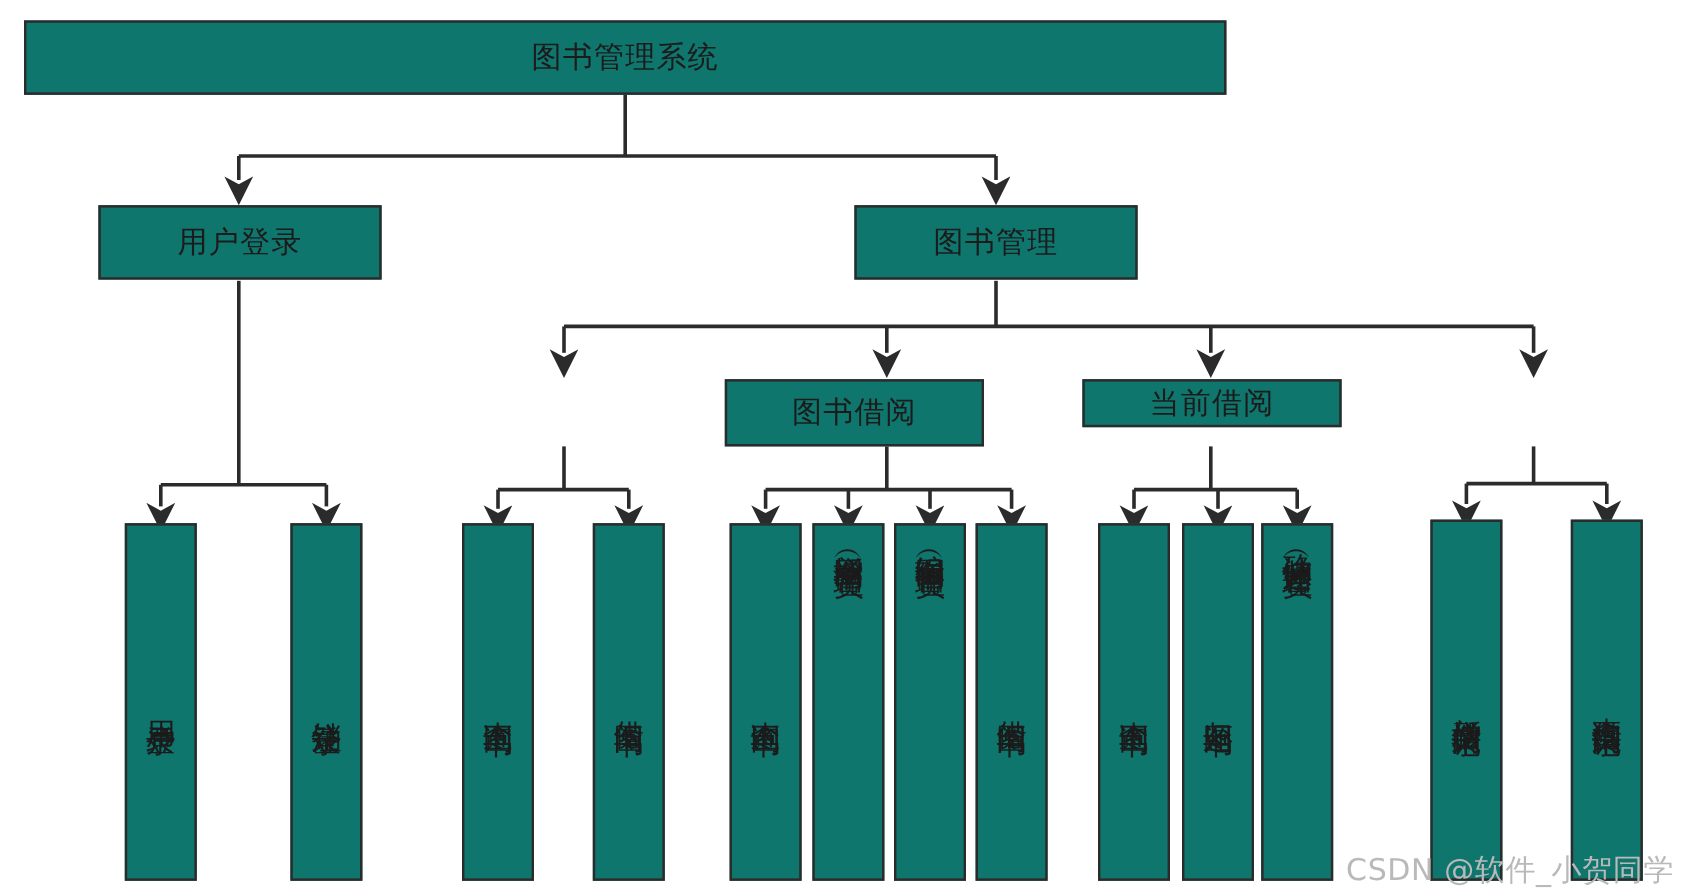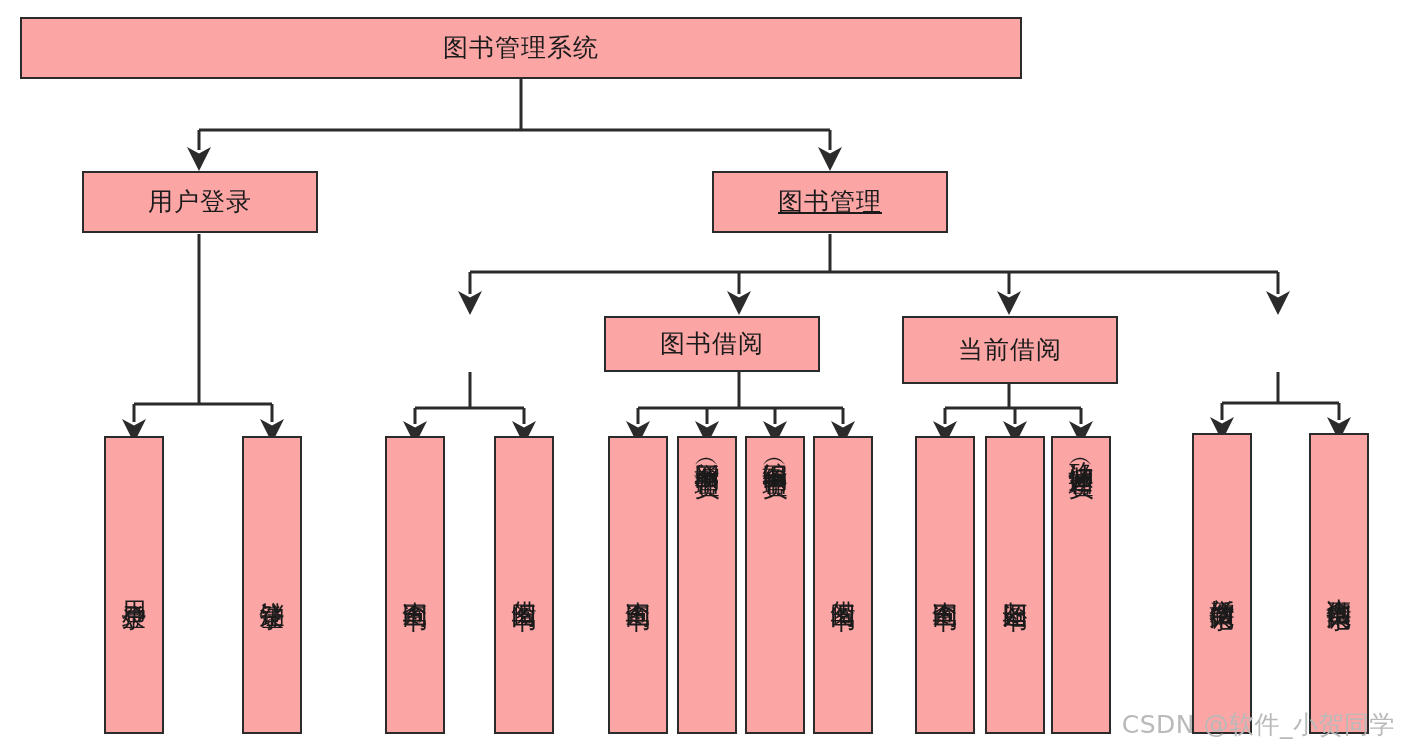--- a/index.html
+++ b/index.html
@@ -22,21 +22,21 @@
   #diagram-svg {
     position: absolute;
     left: 0; top: 0;
     width: 1405px;
     height: 747px;
   }
   .node-box {
     position: absolute;
     box-sizing: border-box;
     border: 2px solid #2b2b2b;
-    background: #fca5a5;
+    background: #0f766e;
     display: flex;
     align-items: center;
     justify-content: center;
     color: #1b1b1b;
   }
   .node-box.horiz {
     font-size: 25px;
     line-height: 1.1;
     letter-spacing: 1px;
   }
@@ -138,28 +138,28 @@
     </g>
   </svg>
 
   <div class="node-box horiz" style="left:20px; top:17px; width:1002px; height:62px;">
     <span class="hlabel">图书管理系统</span>
   </div>
 
   <div class="node-box horiz" style="left:82px; top:171px; width:236px; height:62px;">
     <span class="hlabel">用户登录</span>
   </div>
-  <div class="node-box horiz" style="left:712px; top:171px; width:236px; height:62px;text-decoration:underline;">
+  <div class="node-box horiz" style="left:712px; top:171px; width:236px; height:62px;">
     <span class="hlabel">图书管理</span>
   </div>
 
   <div class="node-box horiz" style="left:604px; top:316px; width:216px; height:56px;">
     <span class="hlabel">图书借阅</span>
   </div>
-  <div class="node-box horiz" style="left:902px; top:316px; width:216px; height:68px;">
+  <div class="node-box horiz" style="left:902px; top:316px; width:216px; height:40px;">
     <span class="hlabel">当前借阅</span>
   </div>
 
   <div class="node-box vert mid" style="left:104px; top:436px; width:60px; height:298px;">
     <span class="vlabel">用户登录</span>
   </div>
   <div class="node-box vert mid" style="left:242px; top:436px; width:60px; height:298px;">
     <span class="vlabel">注销登录</span>
   </div>
 

